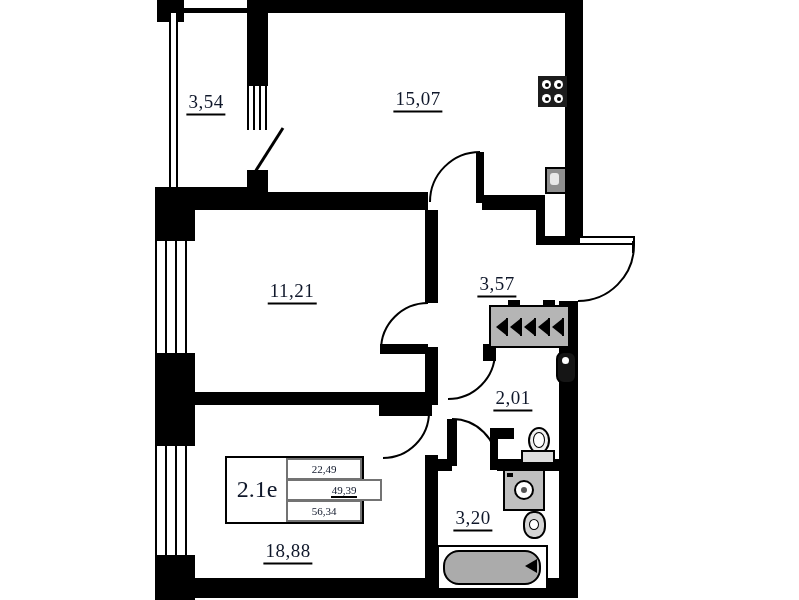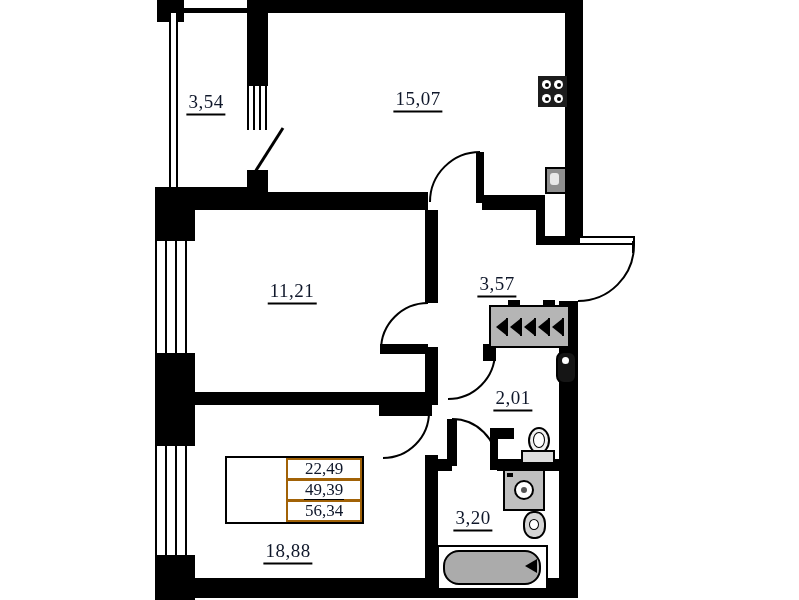--- a/index.html
+++ b/index.html
@@ -10,22 +10,22 @@
   .window-part{position:absolute;background:repeating-linear-gradient(90deg,#000 0 2px,#ffffff 2px 6px);}
   .glazing{position:absolute;background:#fff;border-left:2px solid #000;border-right:2px solid #000;}
   .leaf{position:absolute;background:#000;}
   .leaf-outline{position:absolute;background:#fff;border:2px solid #000;}
   svg.overlay{position:absolute;left:0;top:0;pointer-events:none;}
   .room-label{position:absolute;transform:translate(-50%,-50%);font-size:19px;letter-spacing:0.5px;
       border-bottom:2px solid #000;padding:0 2px 1px 2px;white-space:nowrap;}
   
   .tbl-outer{position:absolute;left:225px;top:456px;width:135px;height:64px;border:2px solid #000;background:#fff;}
   .tbl-unit{position:absolute;left:228px;top:472px;width:58px;height:34px;font-size:24px;text-align:center;line-height:34px;}
-  .tbl-cell{position:absolute;left:286px;width:72px;height:18px;border:2px solid #a16207;background:#fff;
-      font-size:17px;text-align:center;line-height:18px;}
+  .tbl-cell{position:absolute;left:286px;width:72px;height:18px;border:2px solid #737373;background:#fff;
+      font-size:11px;text-align:center;line-height:18px;}
   .u{border-bottom:2px solid #000;padding:0 1px;}
   
   .stove{position:absolute;left:538px;top:76px;width:29px;height:31px;background:#1c1c1c;}
   .burner{position:absolute;width:9px;height:9px;border-radius:50%;background:#fff;}
   .burner::after{content:"";position:absolute;left:2.5px;top:2.5px;width:4px;height:4px;border-radius:50%;background:#000;}
   .ksink{position:absolute;left:545px;top:167px;width:18px;height:23px;background:#8f8f8f;border:2px solid #000;}
   .ksink::after{content:"";position:absolute;left:3px;top:4px;width:9px;height:12px;background:#e8e8e8;border-radius:3px;}
   .boiler{position:absolute;left:556px;top:351px;width:17px;height:29px;background:#151515;border-radius:8px;border:2px solid #000;}
   .boiler::after{content:"";position:absolute;left:4px;top:4px;width:7px;height:7px;border-radius:50%;background:#fff;}
   .toilet-bowl{position:absolute;left:528px;top:427px;width:18px;height:23px;border:2px solid #000;border-radius:50%;background:#f2f2f2;}
@@ -144,17 +144,18 @@
 
   <div class="room-label" style="left:206px;top:103px;">3,54</div>
   <div class="room-label" style="left:418px;top:100px;">15,07</div>
   <div class="room-label" style="left:292px;top:292px;">11,21</div>
   <div class="room-label" style="left:497px;top:285px;">3,57</div>
   <div class="room-label" style="left:506px;top:399px;margin-left:7px;">2,01</div>
   <div class="room-label" style="left:473px;top:511px;margin-top:8px;">3,20</div>
   <div class="room-label" style="left:288px;top:552px;">18,88</div>
 
   <div class="tbl-outer"></div>
+  <div class="tbl-unit">2.1е</div>
   <div class="tbl-cell" style="top:458px;"><span>22,49</span></div>
-  <div class="tbl-cell" style="top:479px;"><span class="u">49,39</span></div>
+  <div class="tbl-cell" style="top:479px;padding-left:20px;"><span class="u">49,39</span></div>
   <div class="tbl-cell" style="top:500px;"><span>56,34</span></div>
 
 </div>
 
 </body></html>

